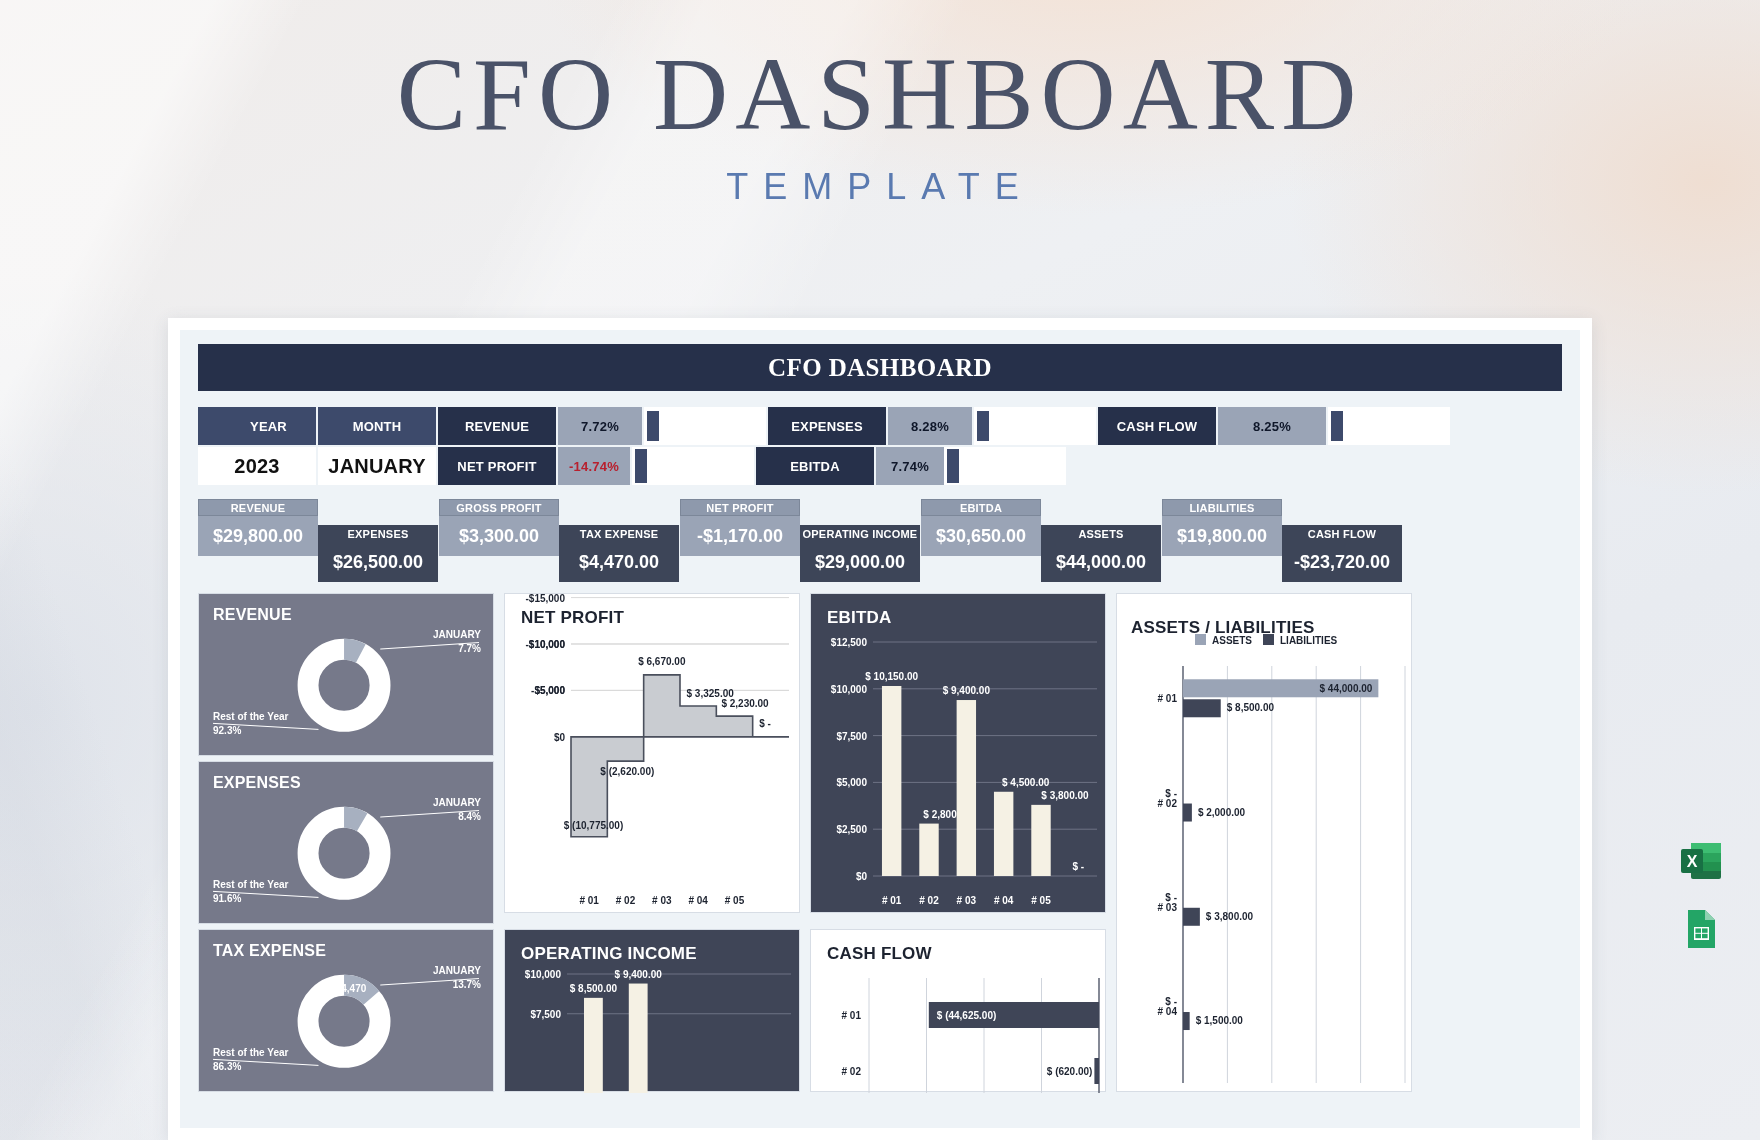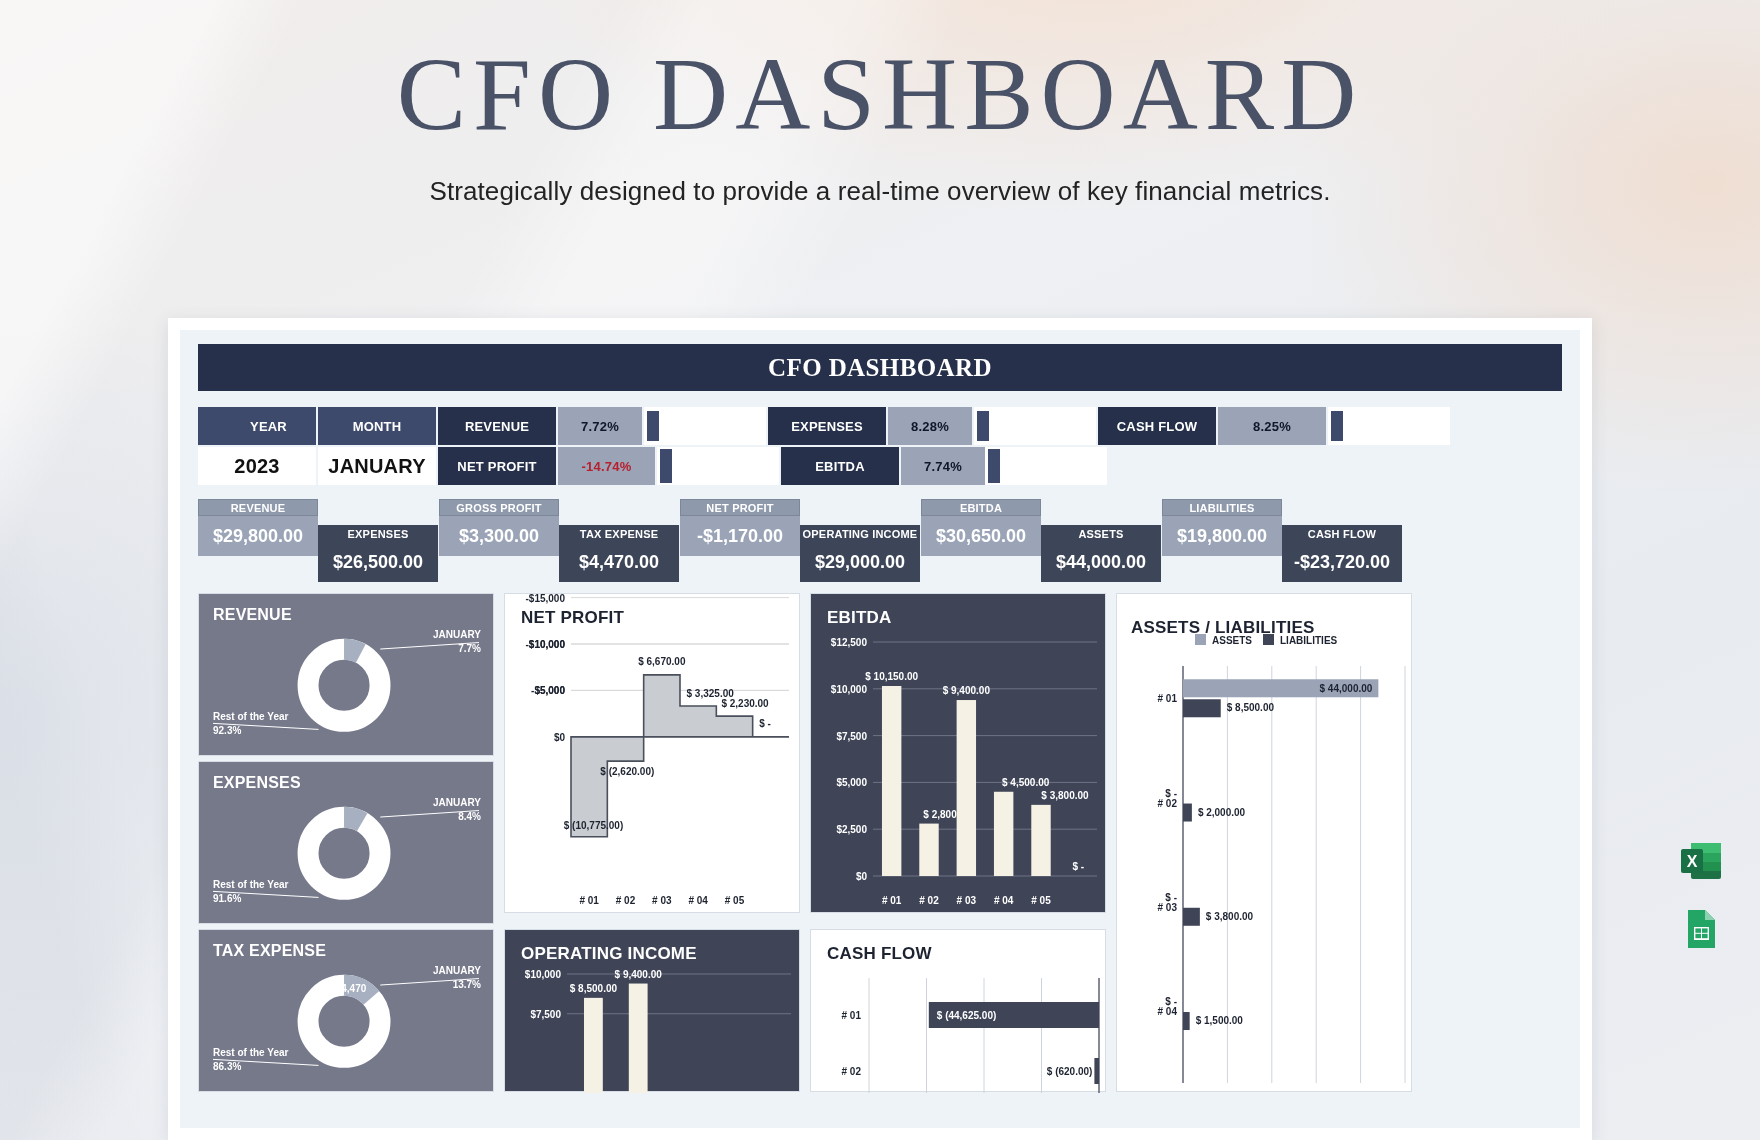--- a/index.html
+++ b/index.html
@@ -102,21 +102,21 @@
   .filebar { position: absolute; right: 36px; top: 838px; display: flex; flex-direction: column; gap: 22px; }
   .fico { width: 46px; height: 46px; position: relative; }
 </style>
 </head>
 <body>
 
 <div class="bg"></div>
 
 <div class="titlewrap">
   <div class="main-title">CFO DASHBOARD</div>
-  <div class="tagline">Strategically designed to provide a real-time overview of key financial metrics.</div>
+  <div class="sub-title">TEMPLATE</div>
 </div>
 
 <div class="frame">
   <div class="sheet">
 
     <div class="dash-header">
       <span>CFO DASHBOARD</span>
     </div>
 
     <div class="kpi-strip">
@@ -158,30 +158,30 @@
       <div class="kpi-row" id="kpi-row-2">
           <div class="cell c-white" style="width: 118px; margin-right: 2px;">
             <span>2023</span>
           </div>
           <div class="cell c-white" style="width: 118px; margin-right: 2px;">
             <span>JANUARY</span>
           </div>
           <div class="cell c-navy" style="width: 118px; margin-right: 2px;">
             <span>NET PROFIT</span>
           </div>
-          <div class="cell c-gray neg" style="width: 97px; margin-right: 2px; align-items: center;">
+          <div class="cell c-gray neg" style="width: 72px; margin-right: 2px; align-items: center;">
             <span>-14.74%</span>
           </div>
           <div class="cell spark tall" style="width: 122px; margin-right: 2px;">
             <i></i>
           </div>
           <div class="cell c-navy" style="width: 118px; margin-right: 2px;">
             <span>EBITDA</span>
           </div>
-          <div class="cell c-gray" style="width: 84px; margin-right: 0;">
+          <div class="cell c-gray" style="width: 68px; margin-right: 0;">
             <span>7.74%</span>
           </div>
           <div class="cell spark tall" style="width: 122px; margin-right: 2px;">
             <i></i>
           </div>
           <div class="cell c-empty" style="width: 118px; margin-right: 2px;"></div>
           <div class="cell c-empty" style="width: 84px; margin-right: 2px;"></div>
           <div class="cell c-empty" style="width: 122px; margin-right: 2px;"></div>
         </div>
     </div>

